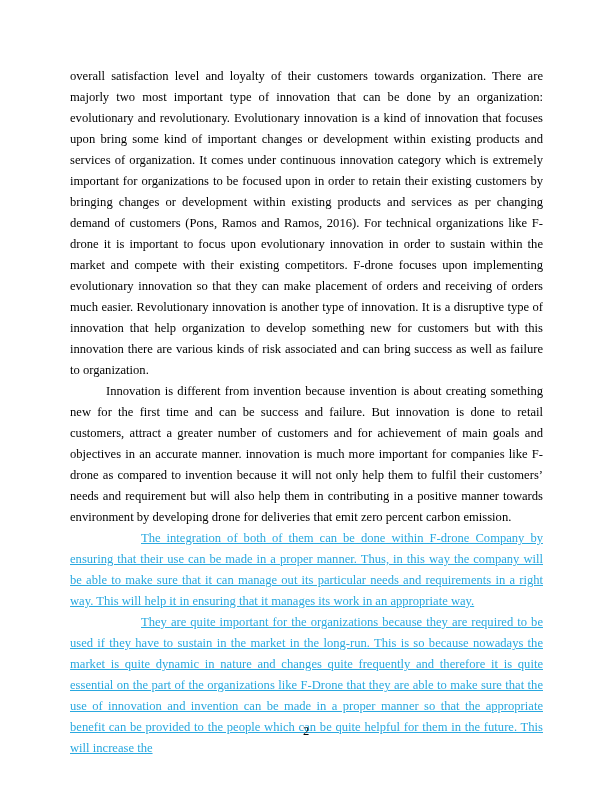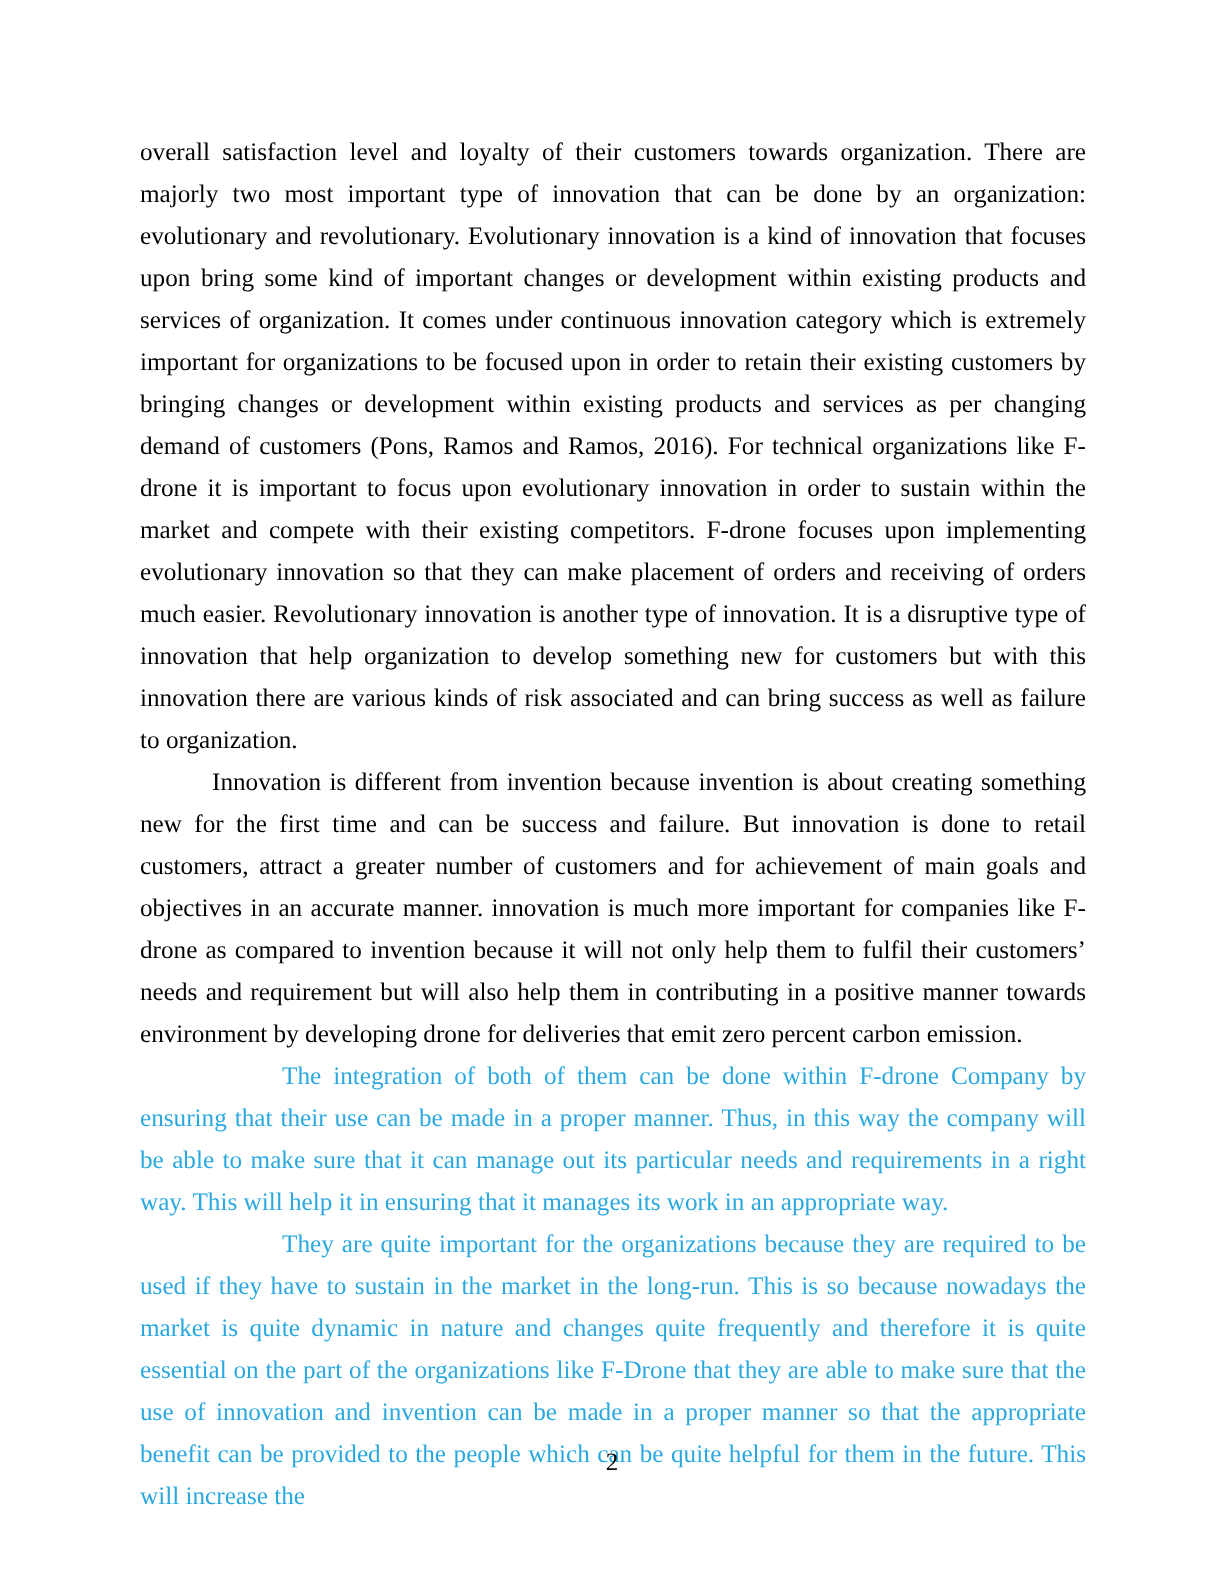--- a/index.html
+++ b/index.html
@@ -23,21 +23,21 @@
     top: 66px;
     width: 473px;
   }
   .para {
     font-size: 12.6px;
     line-height: 21px;
     text-align: justify;
     color: #000000;
   }
   .para.indent-small { text-indent: 36px; }
-  .para.indent-large { text-indent: 71px; }
+  .para.indent-large { text-indent: 71px; text-decoration: underline; }
   .para.blue { color: var(--revision-blue, #29A8DF); }
   .footer {
     position: absolute;
     left: 0;
     right: 0;
     top: 724px;
     text-align: center;
     font-size: 12.5px;
     font-family: "Liberation Serif", serif;
     color: #000000;

